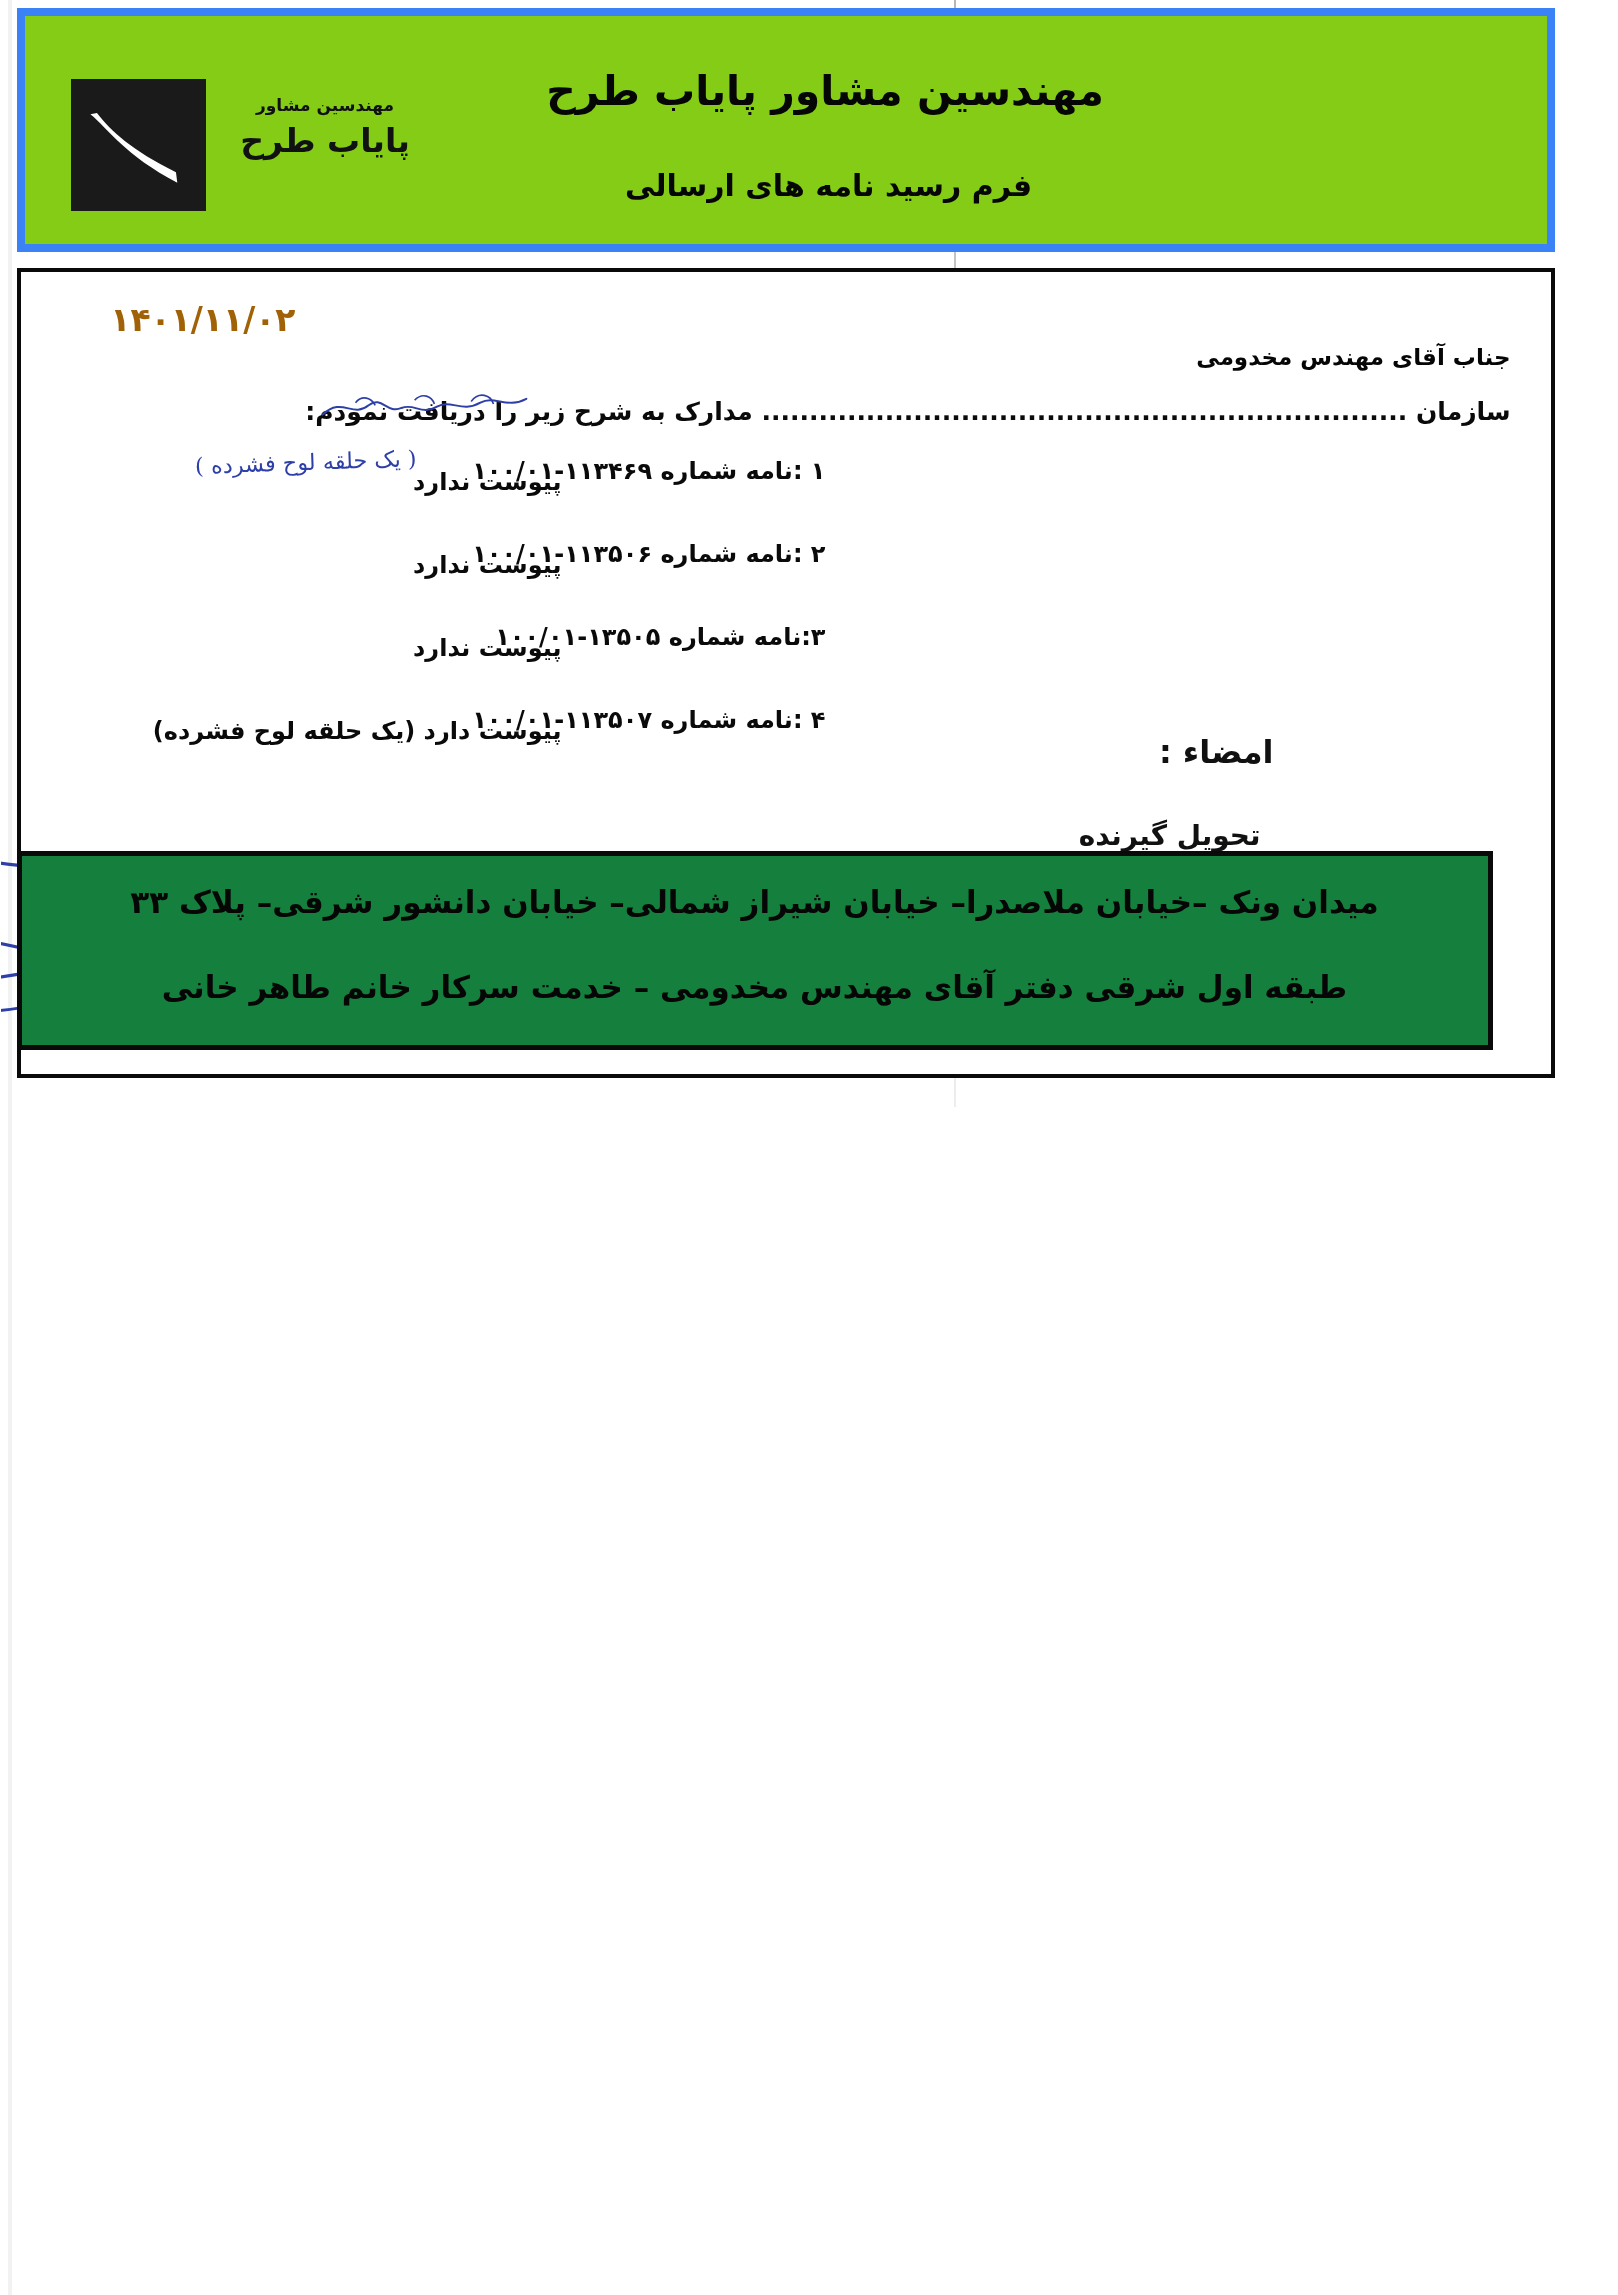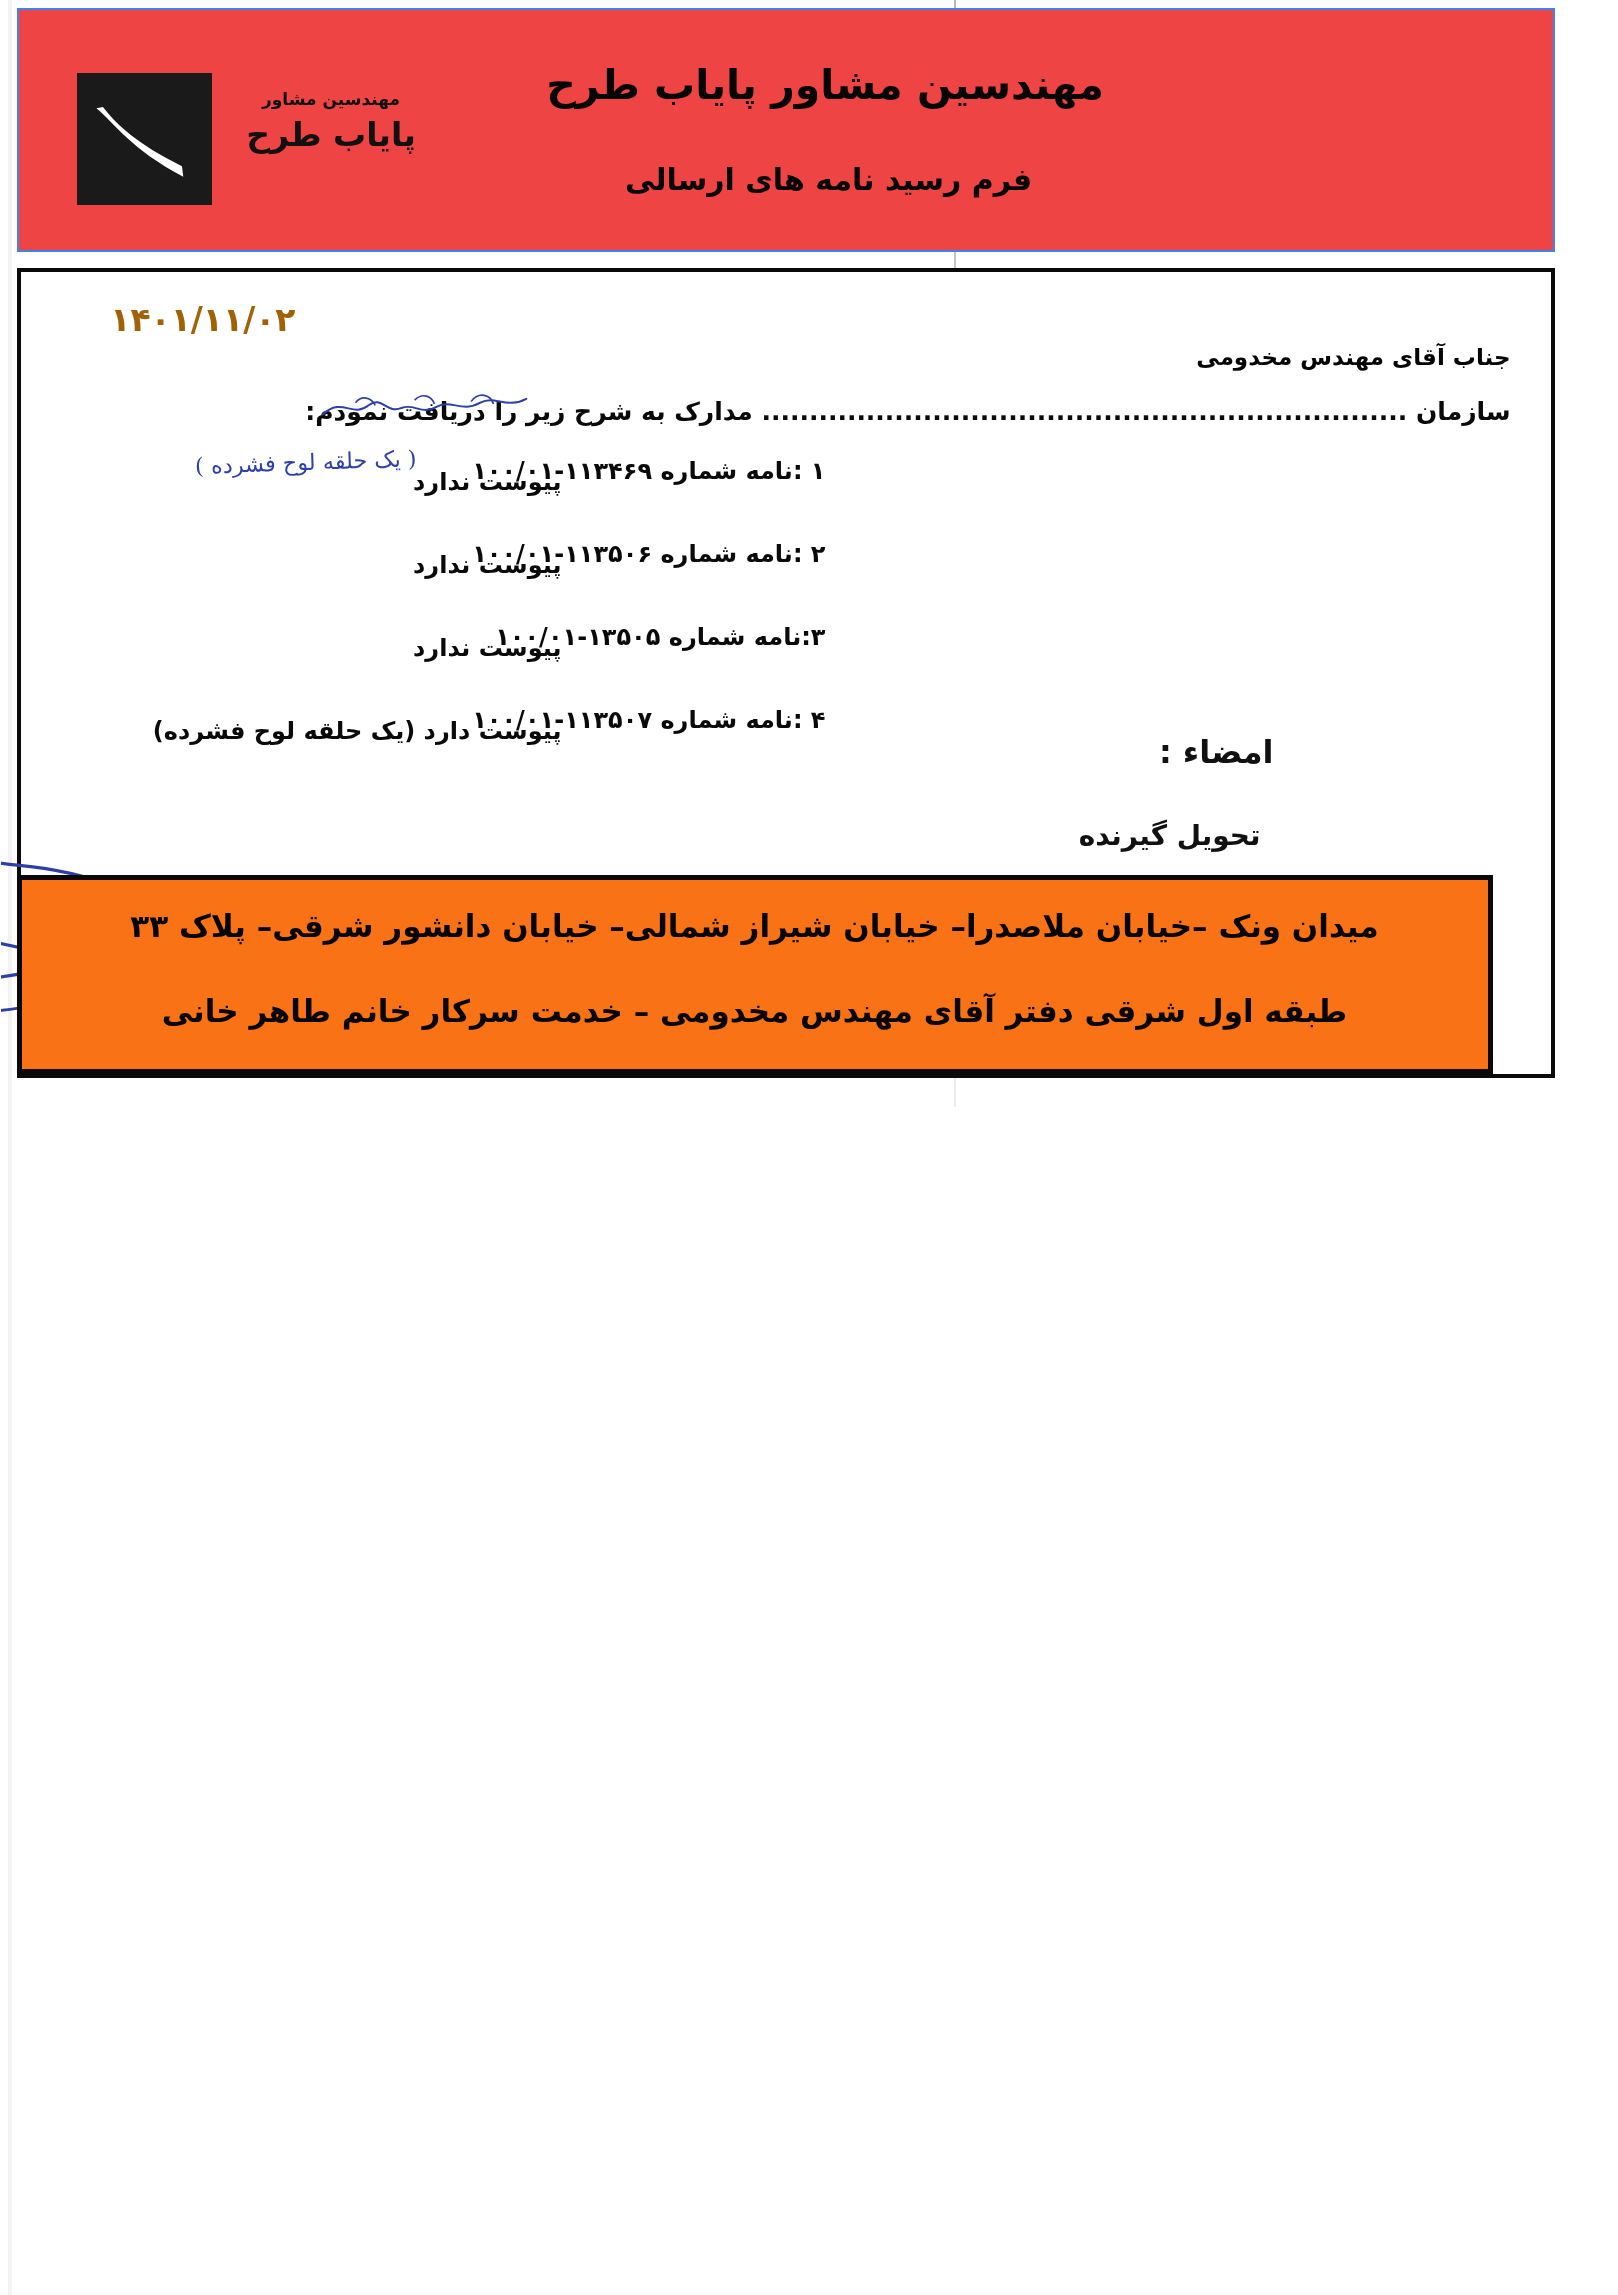--- a/index.html
+++ b/index.html
@@ -43,23 +43,23 @@
     background: #f2f2f2;
   }
 
   
   .header-box {
     position: absolute;
     left: 16.5px;
     top: 8px;
     width: 1538px;
     height: 244px;
-    border: 2px solid #3b82f6;
+    border: 8px solid #3b82f6;
     box-sizing: border-box;
-    background: #ef4444;
+    background: #84cc16;
   }
   .logo-mark {
     position: absolute;
     right: 1341px;
     top: 63px;
     width: 135px;
     height: 132px;
   }
   .logo-square {
     position: absolute;
@@ -243,26 +243,26 @@
     top: 422px;
     width: 474px;
     height: 435px;
     pointer-events: none;
   }
 
   
   .address-box {
     position: absolute;
     left: 16.5px;
-    top: 875px;
+    top: 851px;
     width: 1476px;
     height: 199px;
     border: 5.3px solid #0a0a0a;
     box-sizing: border-box;
-    background: #f97316;
+    background: #15803d;
   }
   .address-line1 {
     position: absolute;
     right: 0; left: 0;
     top: 28px;
     text-align: center;
     font-size: 31px;
     font-weight: 900;
     color: #060606;
   }

